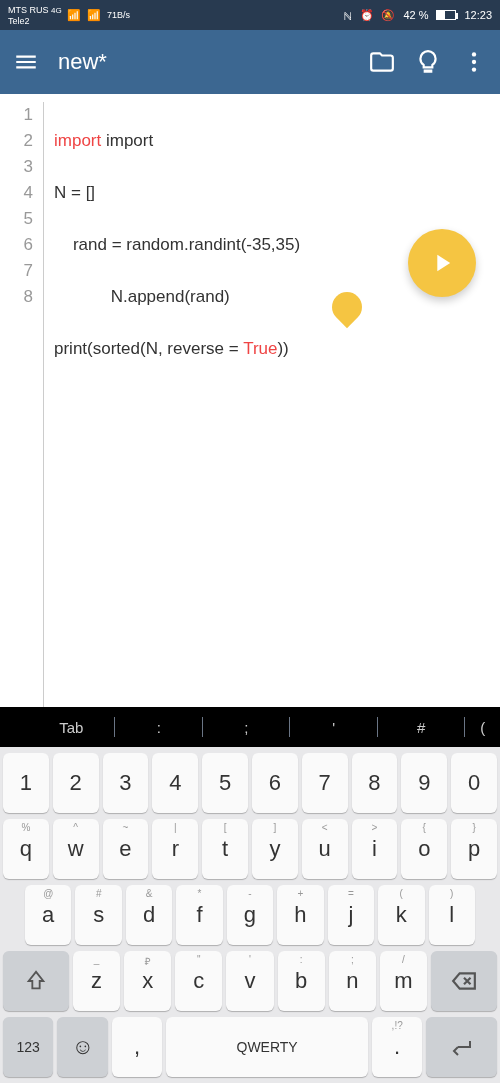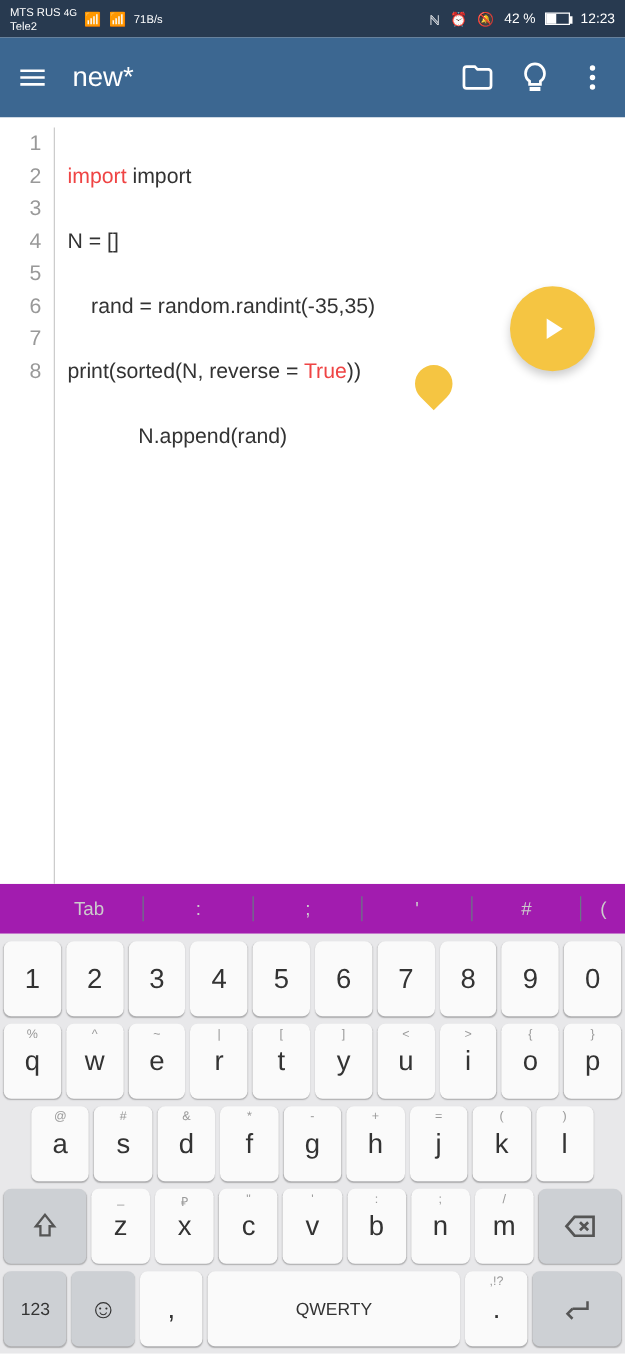--- a/index.html
+++ b/index.html
@@ -18,21 +18,21 @@
 
 .editor { flex: 1; background: #fff; display: flex; font-family: 'Courier New', monospace; font-size: 17px; line-height: 26px; position: relative; padding-top: 8px; }
 .gutter { width: 44px; text-align: right; color: #999; padding-right: 10px; border-right: 1px solid #ccc; }
 .code { padding-left: 10px; white-space: pre; color: #333; }
 .kw { color: #ef4444; }
 .cursor-drop { position: absolute; width: 30px; height: 30px; background: #f5c542; border-radius: 50% 50% 50% 0; transform: rotate(-45deg); left: 332px; top: 198px; }
 
 .fab { position: absolute; right: 24px; bottom: 410px; width: 68px; height: 68px; border-radius: 50%; background: #f5c542; display: flex; align-items: center; justify-content: center; box-shadow: 0 4px 8px rgba(0,0,0,0.2); }
 .fab svg { fill: #fff; }
 
-.shortcut-bar { background: #a21caf; color: #ccc; height: 40px; display: flex; align-items: center; font-size: 15px; padding-left: 28px; }
+.shortcut-bar { background: #000000; color: #ccc; height: 40px; display: flex; align-items: center; font-size: 15px; padding-left: 28px; }
 .shortcut-bar .sc { flex: 1; text-align: center; position: relative; }
 .shortcut-bar .sep { width: 1px; height: 20px; background: #6a7585; }
 
 .keyboard { background: #e8e8ea; display: flex; flex-direction: column; padding: 6px 3px; gap: 6px; }
 .krow { display: flex; gap: 4px; }
 .key { flex: 1; background: #fafafa; border-radius: 6px; height: 60px; display: flex; flex-direction: column; align-items: center; justify-content: center; box-shadow: 0 1px 1px rgba(0,0,0,0.25); font-size: 22px; color: #333; position: relative; }
 .key .sup { font-size: 10px; color: #999; position: absolute; top: 3px; }
 .key.muted { background: #cdd0d4; }
 .key.wide { flex: 1.4; }
 .key.space { flex: 4; }
@@ -107,22 +107,22 @@
       <div>4</div>
       <div>5</div>
       <div>6</div>
       <div>7</div>
       <div>8</div>
   </div>
   <div class="code">
 <div><span class="kw">import</span><span> import</span></div>
 <div><span>N = []</span></div>
 <div><span>    rand = random.randint(-35,35)</span></div>
+<div><span>            N.append(rand)</span></div>
 <div><span>print(sorted(N, reverse = </span><span class="kw">True</span><span>))</span></div>
-<div><span>            N.append(rand)</span></div>
   </div>
   <div class="cursor-drop"></div>
   <div class="fab">
     <svg width="28" height="28" viewBox="0 0 24 24">
         <path d="M8 5v14l11-7z"></path>
       </svg>
   </div>
 </div>
 
 <div class="shortcut-bar">

